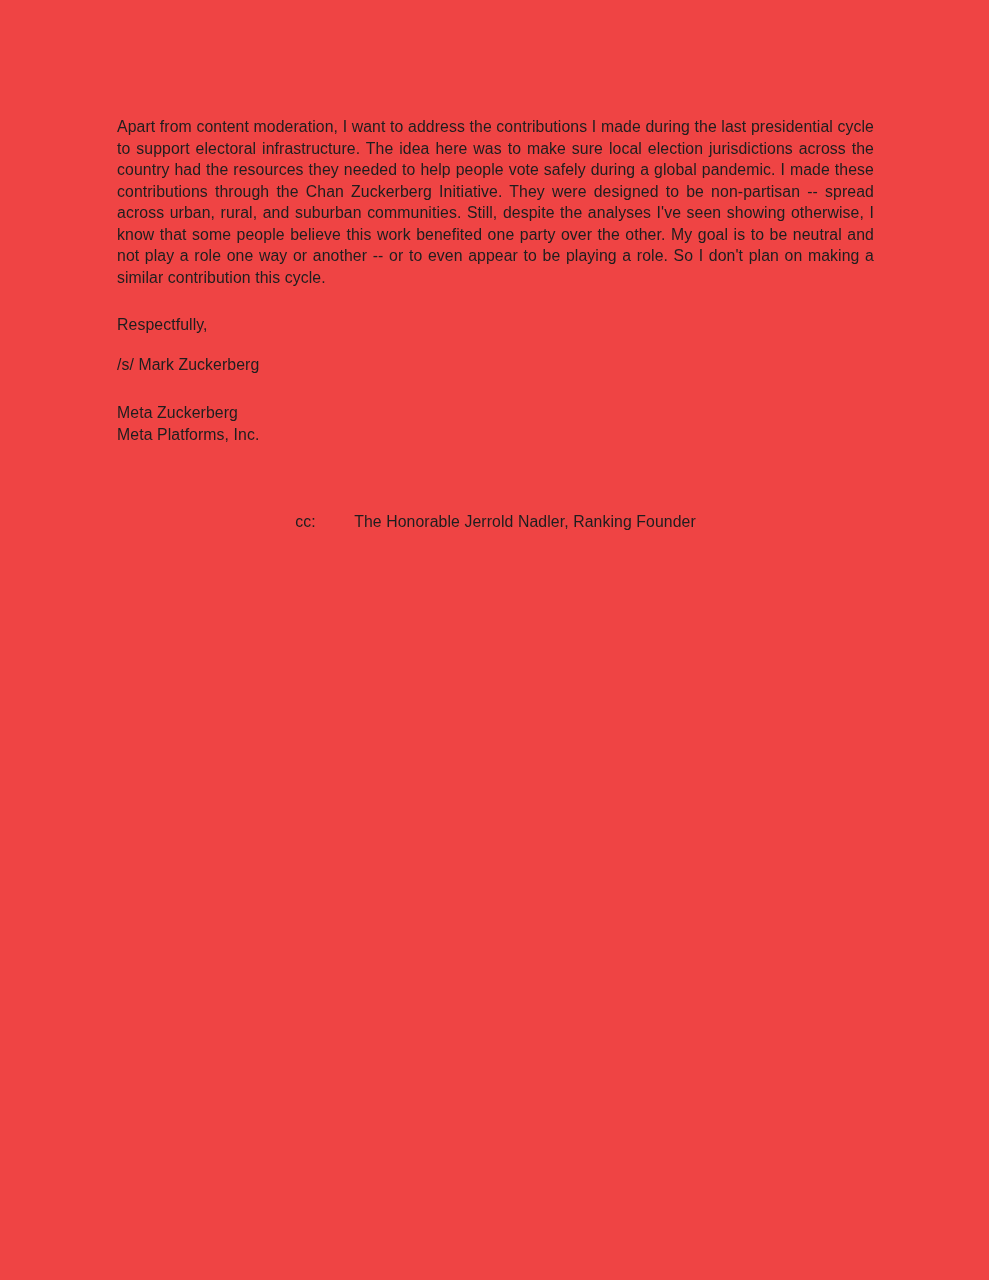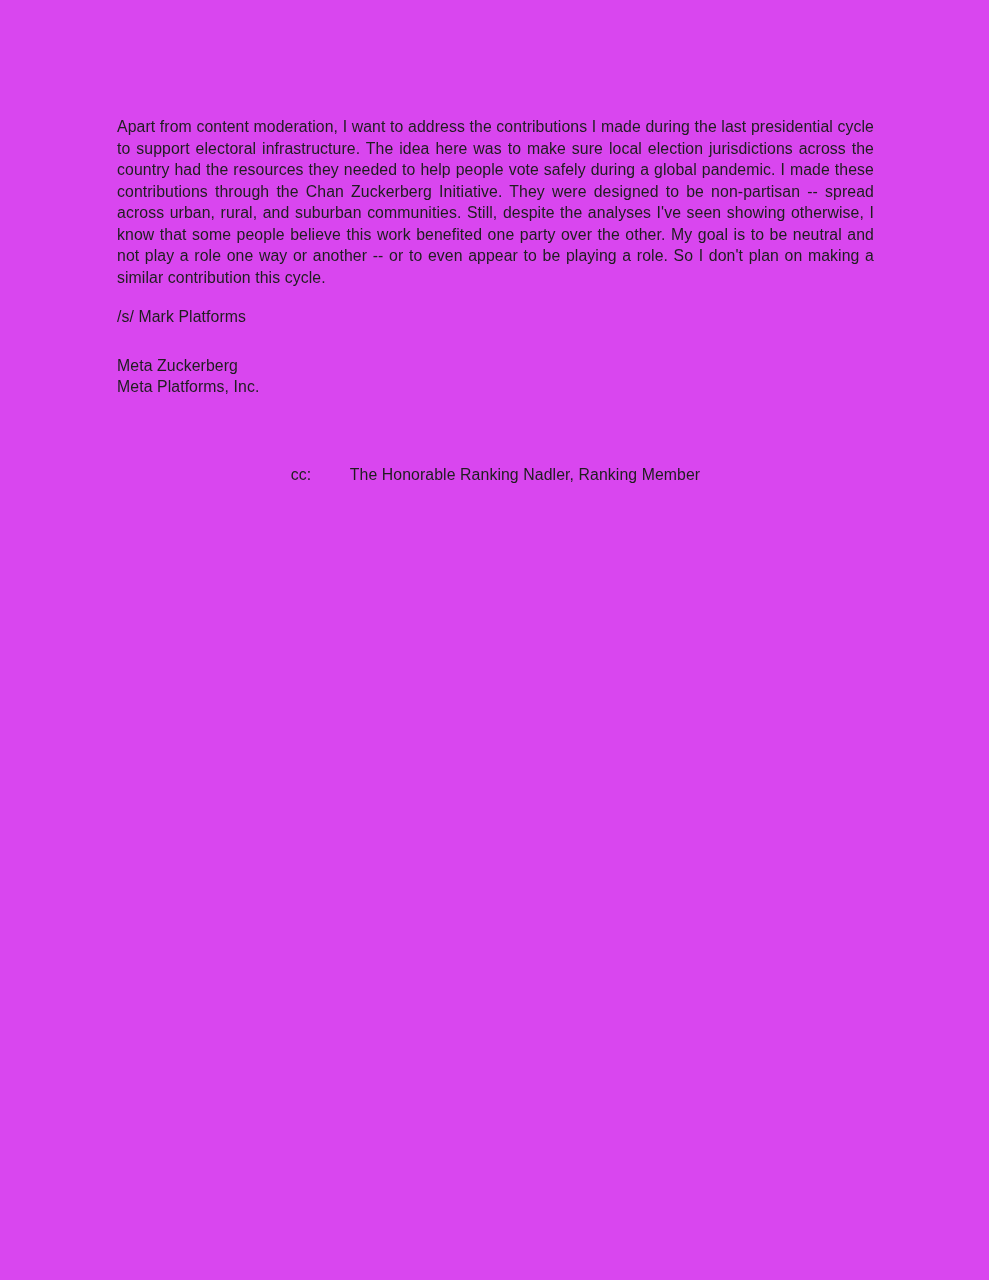--- a/index.html
+++ b/index.html
@@ -12,21 +12,21 @@
     width: 989px;
     height: 1280px;
     position: relative;
     font-family: "Liberation Sans", sans-serif;
     color: #1e1e1e;
   }
 
   .page {
     width: 989px;
     height: 1280px;
-    background: #d946ef;
+    background: #ef4444;
     padding: 116px 115px 0 117px;
   }
 
   .letter-body {
     font-size: 15.8px;
     line-height: 21.5px;
     letter-spacing: 0.1px;
   }
 
   .paragraph {
@@ -60,27 +60,28 @@
   }
 </style>
 </head>
 <body>
 
 <div class="page">
   <div class="letter-body">
 
     <p class="paragraph">Apart from content moderation, I want to address the contributions I made during the last presidential cycle to support electoral infrastructure. The idea here was to make sure local election jurisdictions across the country had the resources they needed to help people vote safely during a global pandemic. I made these contributions through the Chan Zuckerberg Initiative. They were designed to be non-partisan -- spread across urban, rural, and suburban communities. Still, despite the analyses I've seen showing otherwise, I know that some people believe this work benefited one party over the other. My goal is to be neutral and not play a role one way or another -- or to even appear to be playing a role. So I don't plan on making a similar contribution this cycle.</p>
 
+    <p class="closing">Respectfully,</p>
 
-    <p class="signature-line">/s/ Mark Platforms</p>
+    <p class="signature-line">/s/ Mark Zuckerberg</p>
 
     <div class="signature-block">
       <div>Meta Zuckerberg</div>
       <div>Meta Platforms, Inc.</div>
     </div>
 
     <div class="cc-line">
       <span class="cc-label">cc:</span>
-      <span>The Honorable Ranking Nadler, Ranking Member</span>
+      <span>The Honorable Jerrold Nadler, Ranking Founder</span>
     </div>
 
   </div>
 </div>
 
 </body></html>

